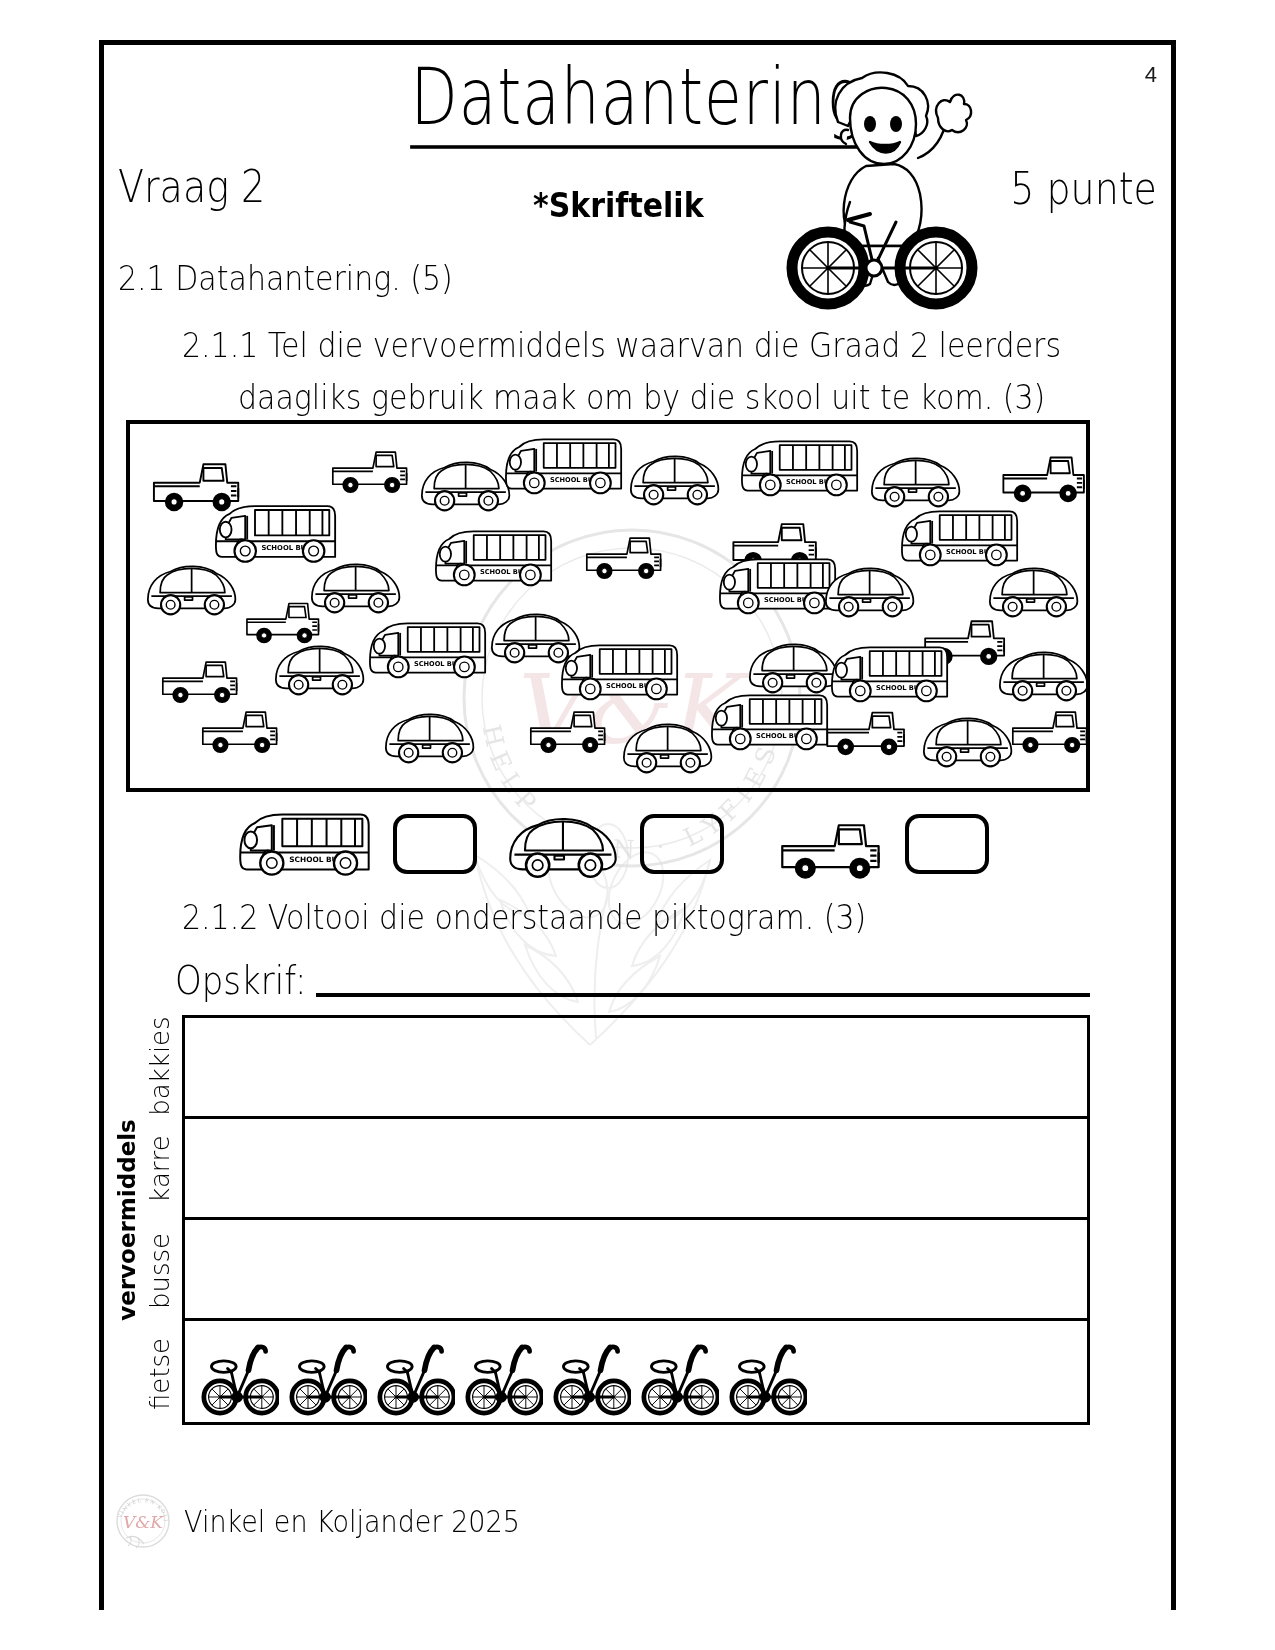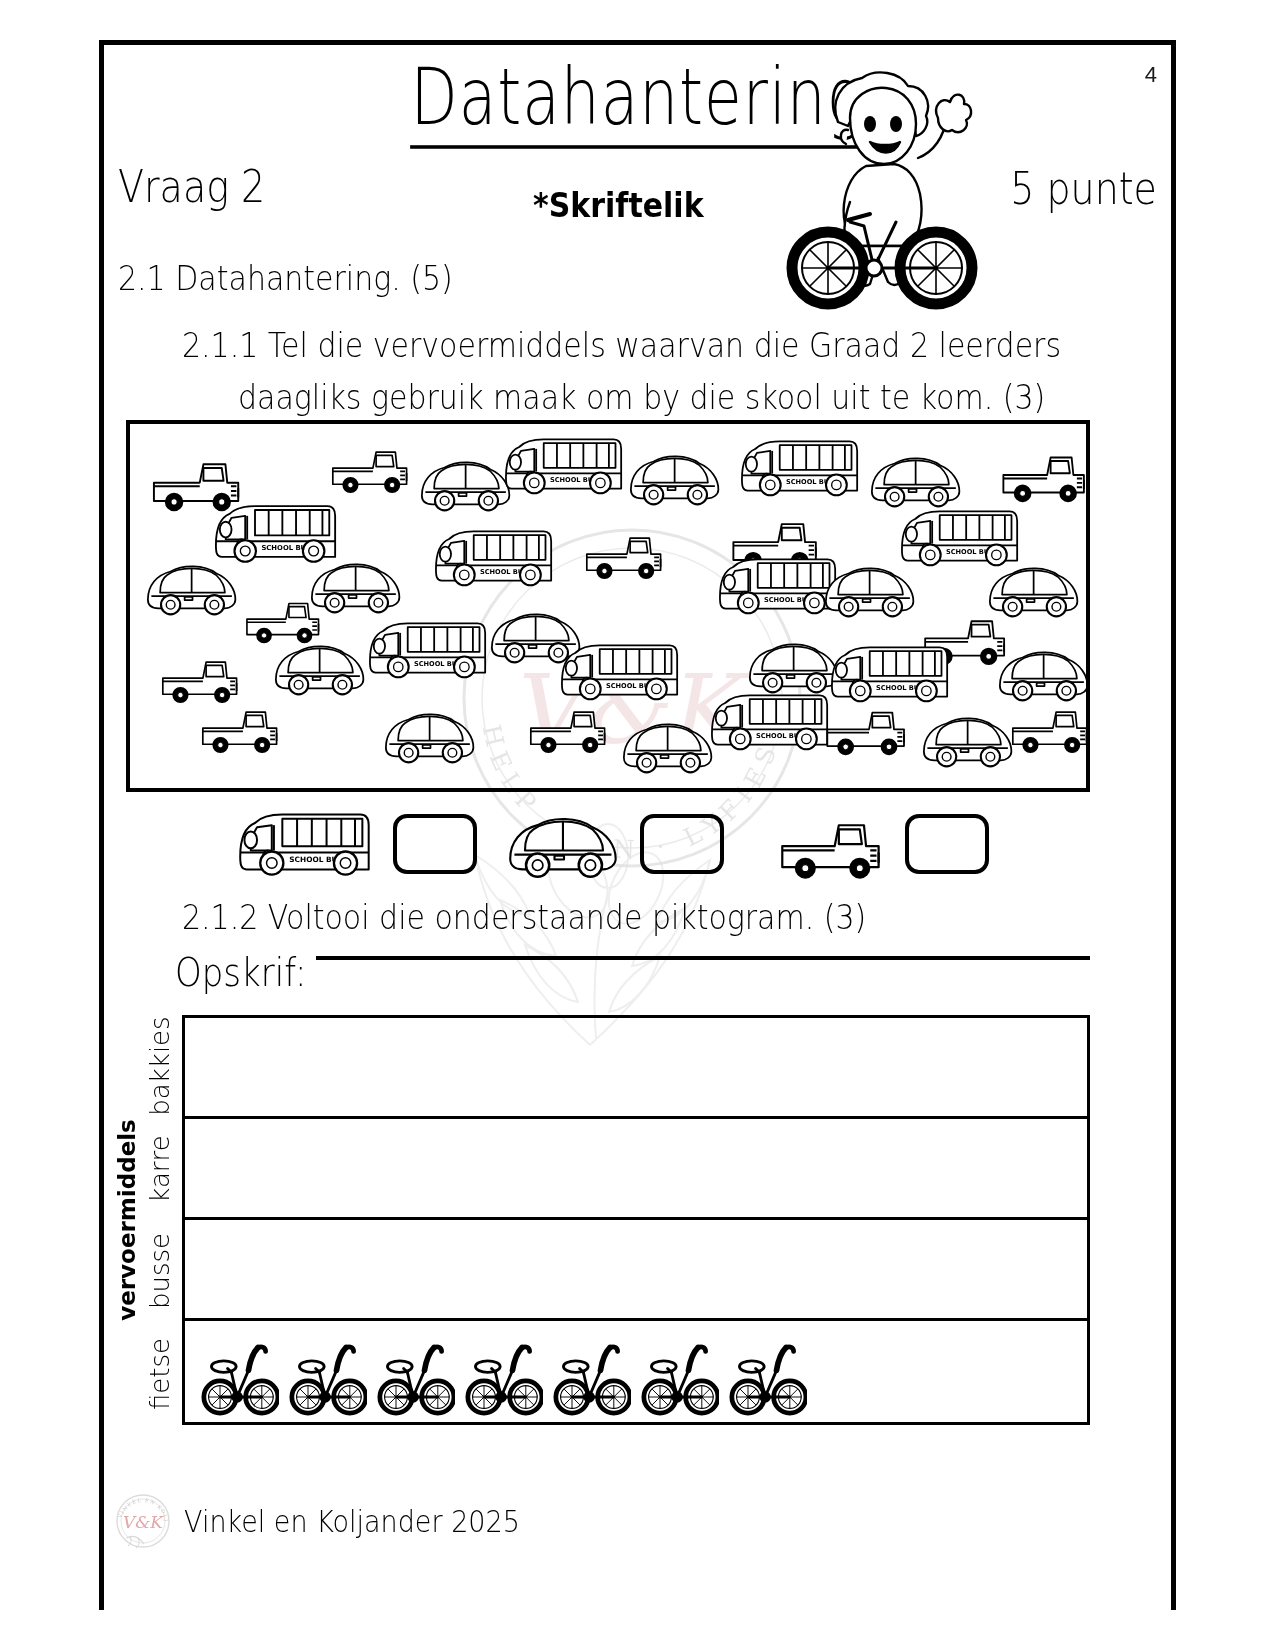--- a/index.html
+++ b/index.html
@@ -203,21 +203,21 @@
   }
 
   
   #opskrif-wrap {
     position: absolute;
     left: 175px;
     top: 955px;
     width: 915px;
     height: 48px;
     display: flex;
-    align-items: flex-start;
+    align-items: flex-end;
   }
   #opskrif-label {
     font-size: 34px;
     color: #000;
     font-family: "DejaVu Sans", sans-serif;
     font-weight: 300;
     transform: scaleY(1.14);
     transform-origin: left bottom;
     white-space: nowrap;
   }

